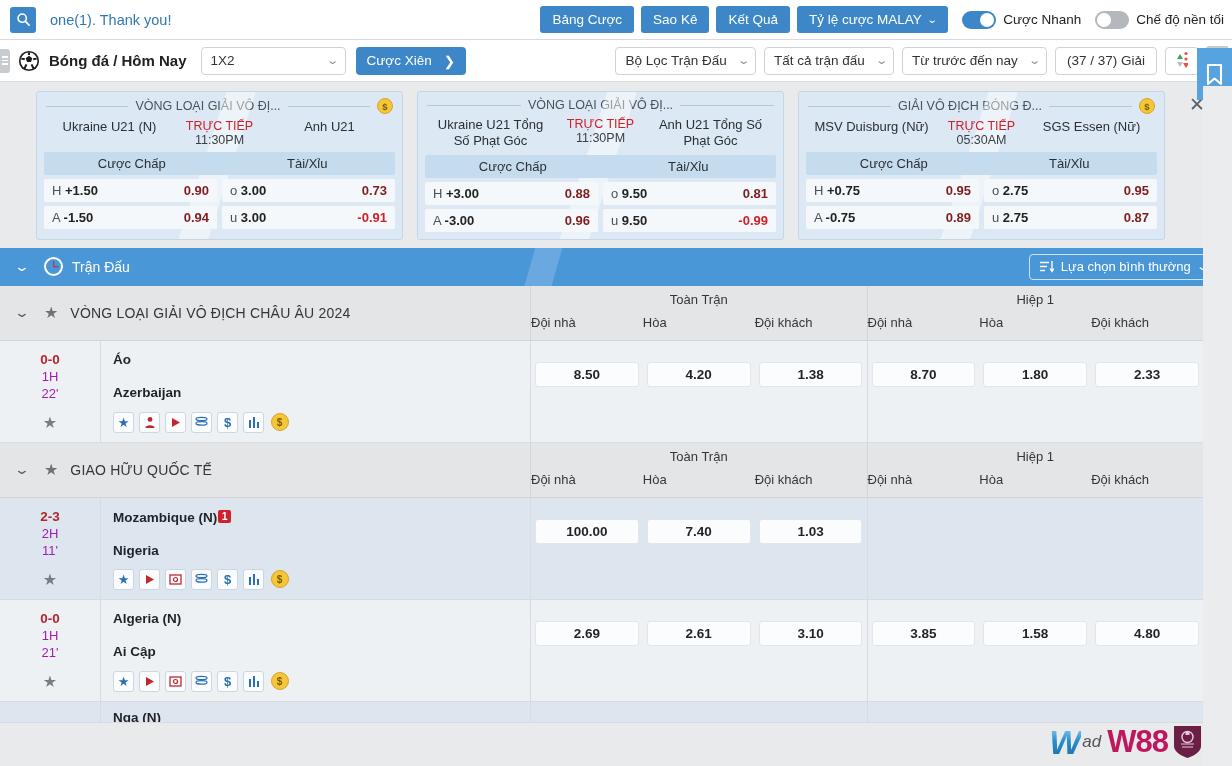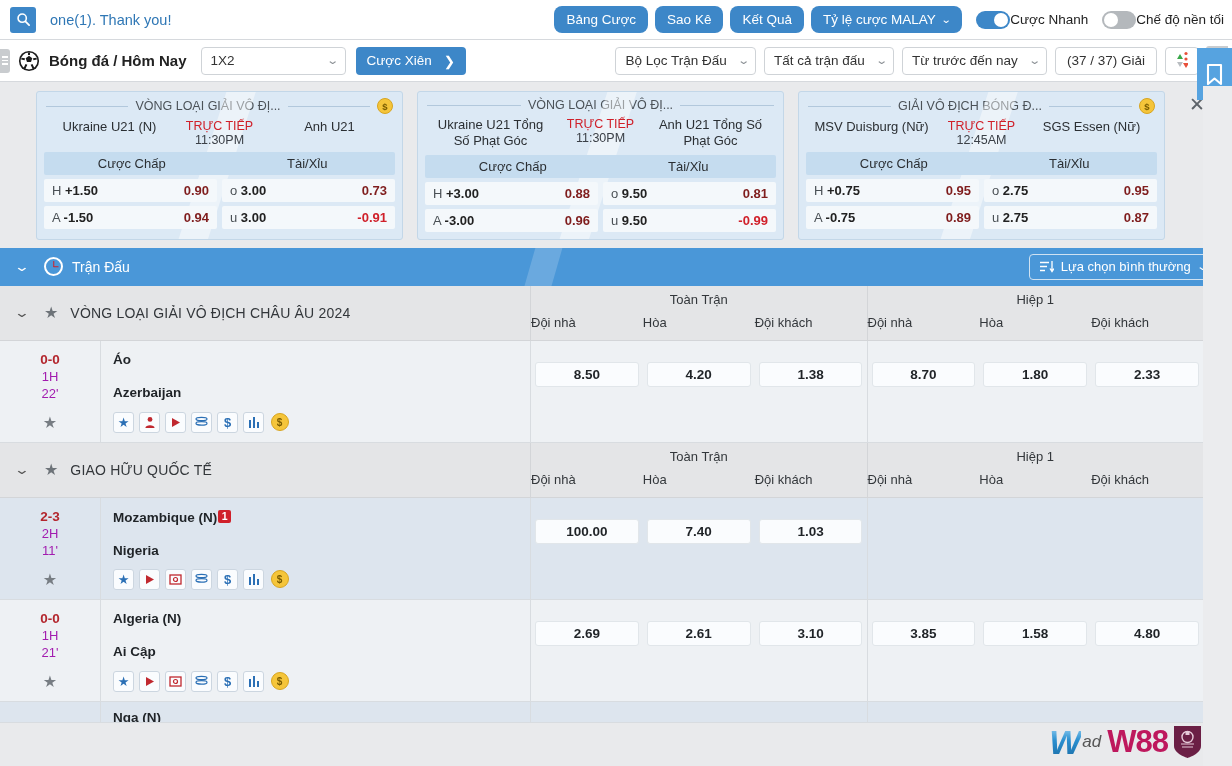--- a/index.html
+++ b/index.html
@@ -21,27 +21,27 @@
     width: 26px; height: 26px; background: #3d87c8; border-radius: 3px;
     display: flex; align-items: center; justify-content: center; flex: none;
     cursor: pointer;
   }
   .search-btn svg { width: 15px; height: 15px; }
   .topmsg {
     margin-left: 14px; color: #2f77b5; font-size: 14.5px; flex: 1;
     white-space: nowrap; overflow: hidden;
   }
   .tb-btn {
-    background: #3d87c8; color: #fff; border: none; border-radius: 8px;
+    background: #3d87c8; color: #fff; border: none; border-radius: 3px;
     font-family: inherit; font-size: 13.5px; height: 27px; padding: 0 12px;
     margin-left: 7px; cursor: pointer; white-space: nowrap;
     display: flex; align-items: center; gap: 6px;
   }
   .tb-btn .cv { font-size: 10px; transform: scaleX(1.3); }
-  .toggle-wrap { display: flex; align-items: center; margin-left: 14px; white-space: nowrap; }
+  .toggle-wrap { display: flex; align-items: center; margin-left: 14px; gap: 7px; white-space: nowrap; }
   .switch {
     width: 34px; height: 18px; border-radius: 9px; position: relative;
     cursor: pointer; flex: none;
   }
   .switch.on { background: #3d87c8; }
   .switch.off { background: #b4b8bc; }
   .switch .knob {
     position: absolute; top: 2px; width: 14px; height: 14px;
     border-radius: 50%; background: #fff;
   }
@@ -423,21 +423,21 @@
       <div class="card-hd">
         <div class="line"></div>
         <div class="card-league">GIẢI VÔ ĐỊCH BÓNG Đ...</div>
         <div class="line"></div>
         <div class="coin">$</div>
       </div>
       <div class="card-teams">
         <div class="tname">MSV Duisburg (Nữ)</div>
         <div class="tmid">
           <span class="live">TRỰC TIẾP</span>
-          <span class="ltime">12:45AM</span>
+          <span class="ltime">05:30AM</span>
         </div>
         <div class="tname right">SGS Essen (Nữ)</div>
       </div>
       <div class="mkthd">
         <div>Cược Chấp</div>
         <div>Tài/Xỉu</div>
       </div>
       <div class="oddrow">
         <div class="ocell">
           <span class="hl"><span>H</span> <b>+0.75</b></span>

